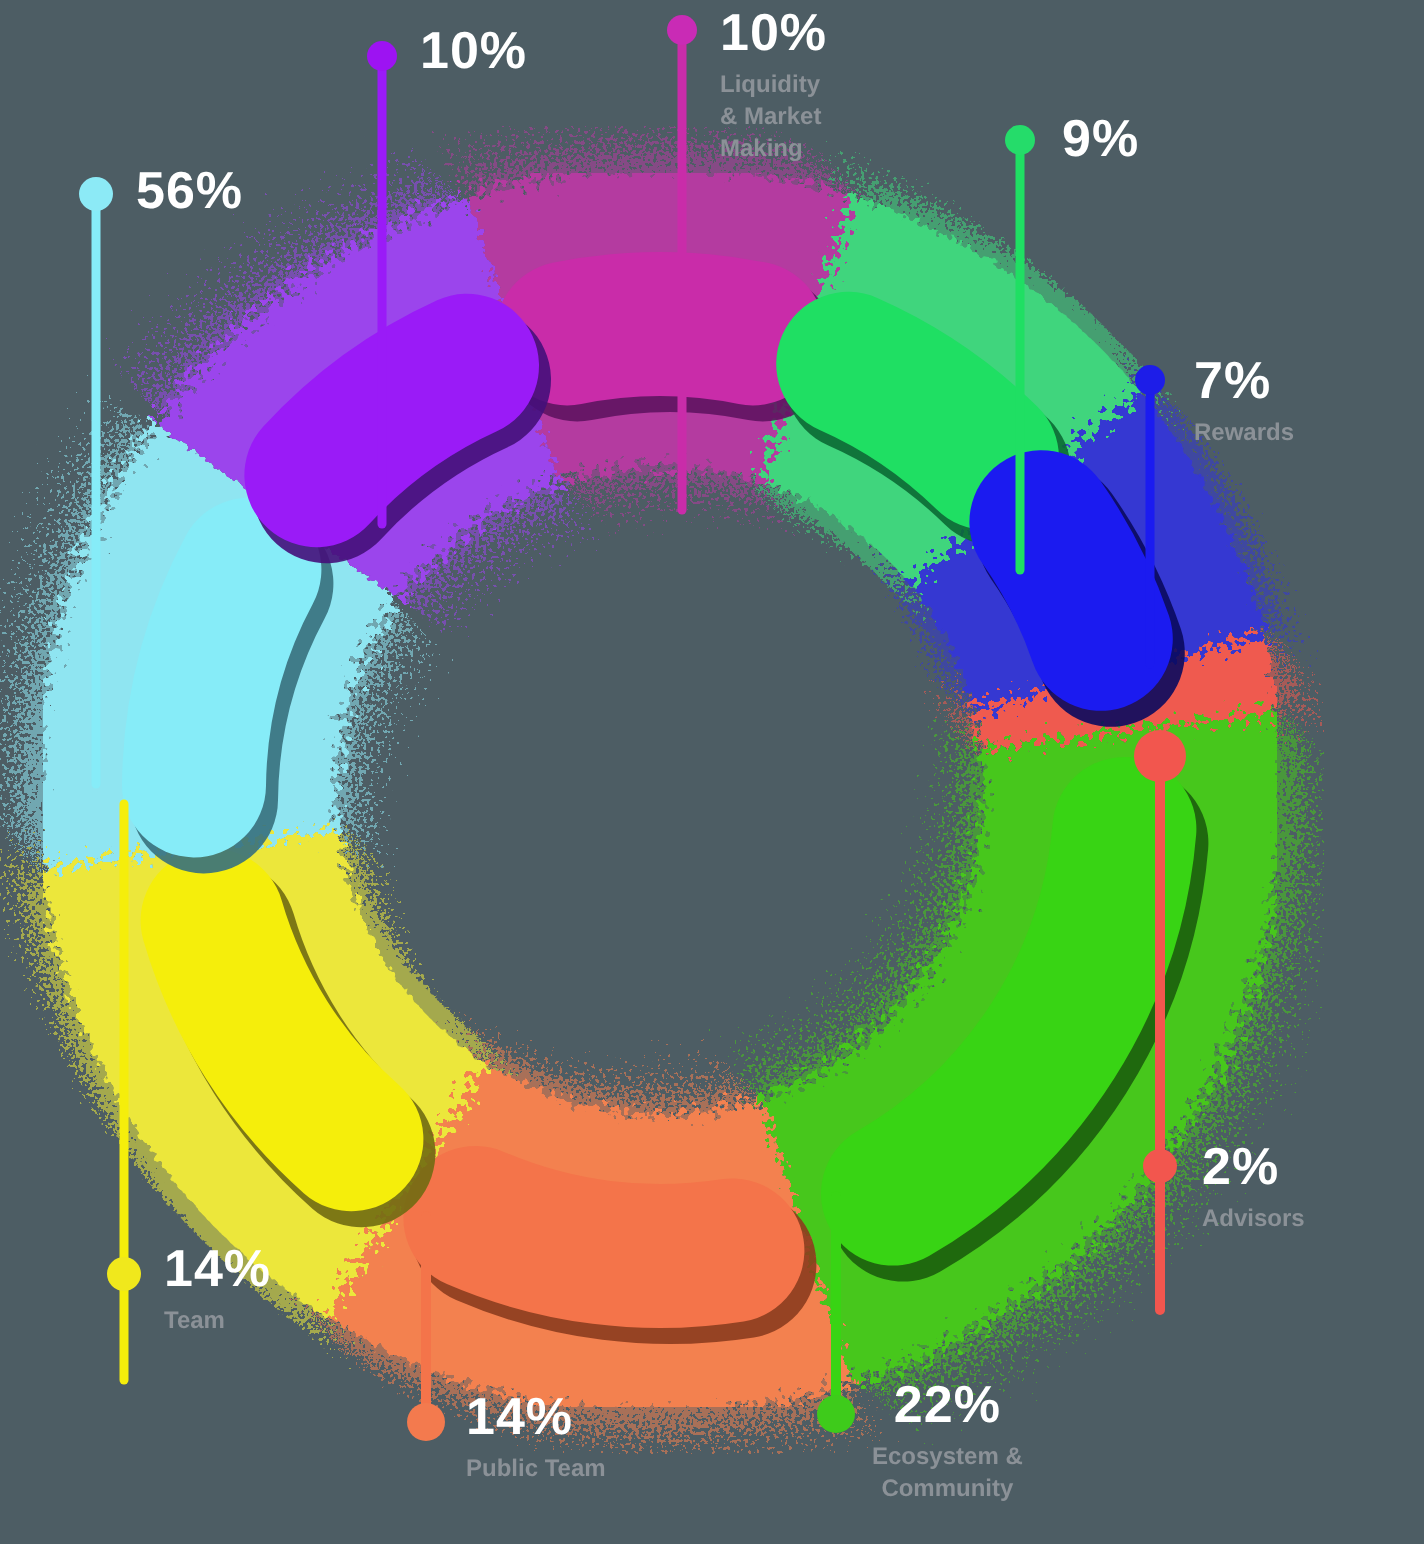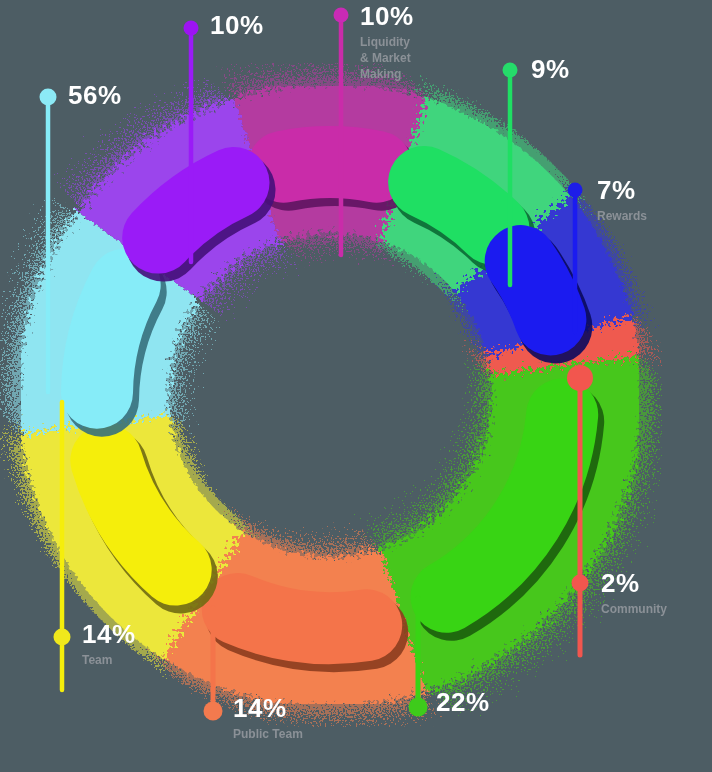--- a/index.html
+++ b/index.html
@@ -126,25 +126,27 @@
     <div class="pct">9%</div>
   </div>
 
   <div class="callout" style="left:597px;top:177px;">
     <div class="pct">7%</div>
     <div class="lbl">Rewards</div>
   </div>
 
   <div class="callout" style="left:601px;top:570px;">
     <div class="pct">2%</div>
-    <div class="lbl">Community</div>
+    <div class="lbl">Advisors</div>
   </div>
 
   <div class="callout" style="left:436px;top:689px;text-align:center;">
     <div class="pct">22%</div>
+    <div class="lbl">Ecosystem &amp;
+Community</div>
   </div>
 
   <div class="callout" style="left:233px;top:695px;">
     <div class="pct">14%</div>
     <div class="lbl">Public Team</div>
   </div>
 
   <div class="callout" style="left:82px;top:621px;">
     <div class="pct">14%</div>
     <div class="lbl">Team</div>

